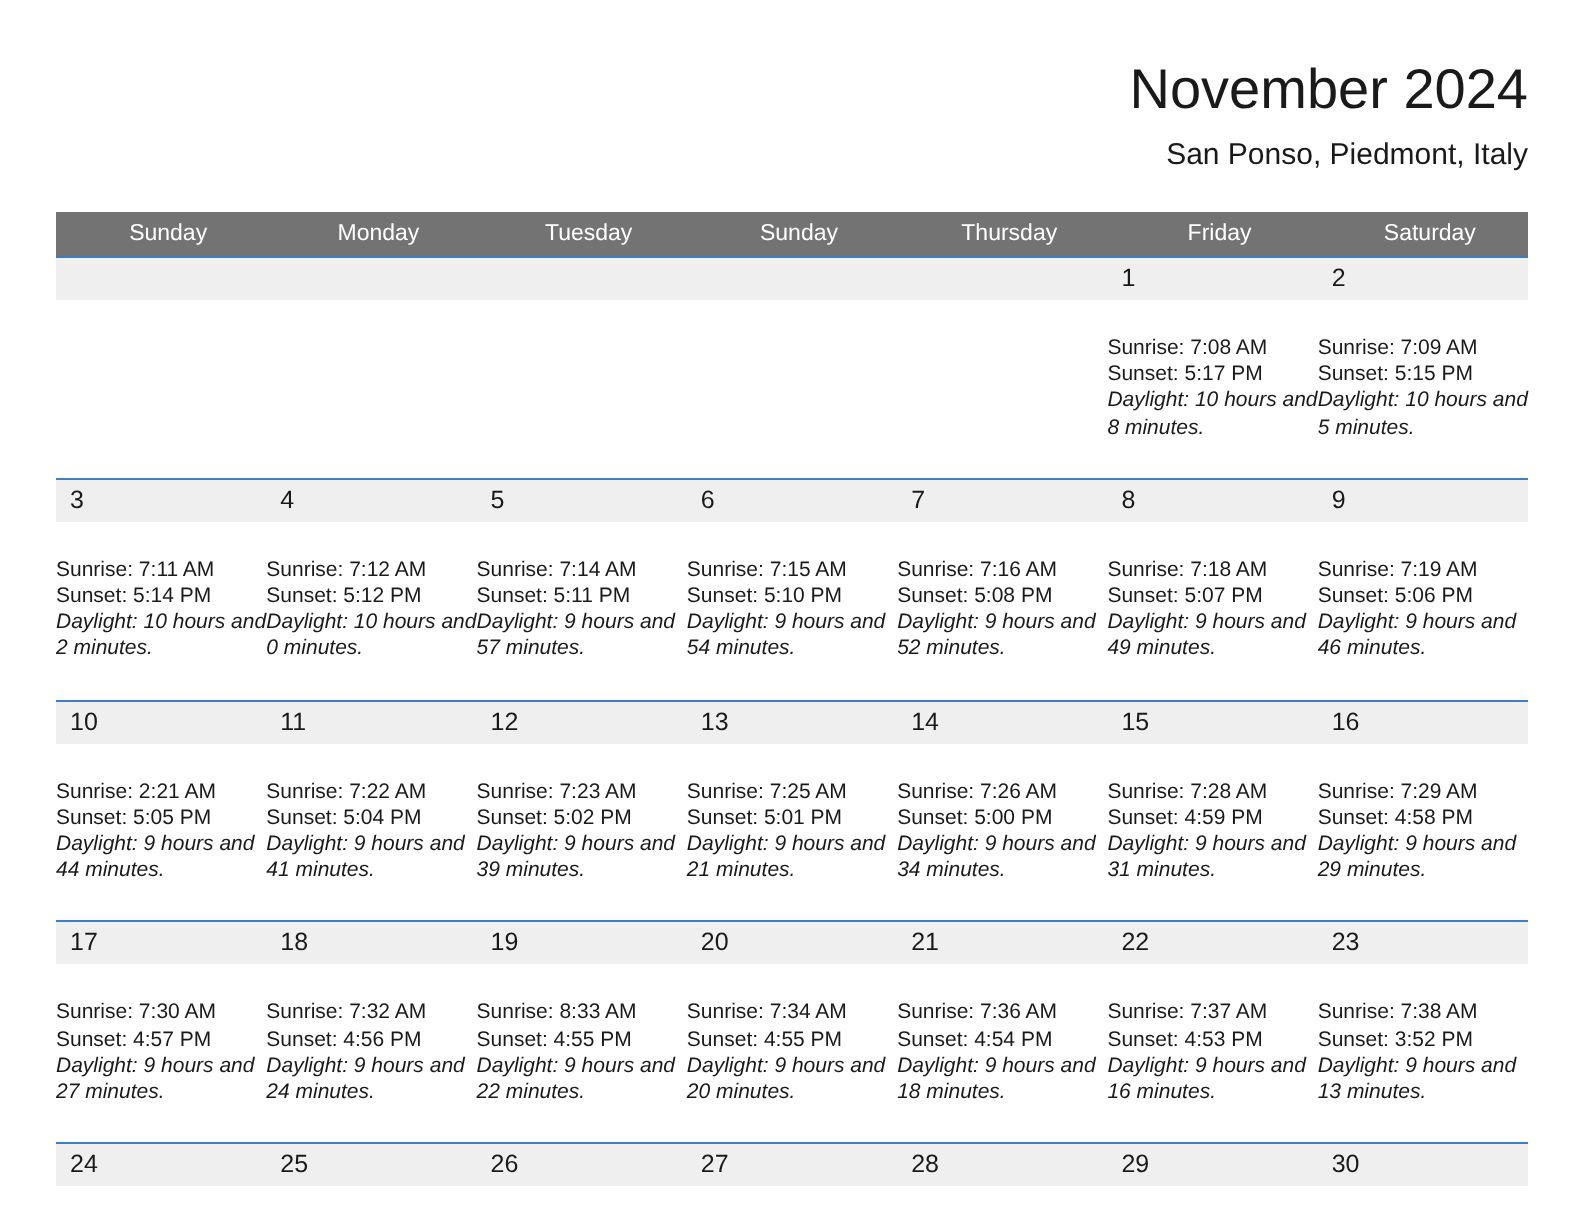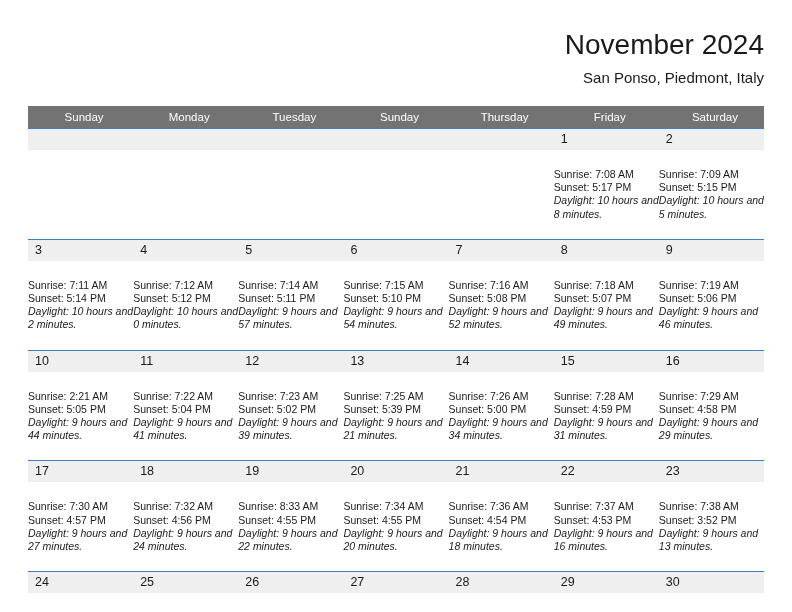--- a/index.html
+++ b/index.html
@@ -342,21 +342,21 @@
               <div>Sunset: 5:02 PM</div>
               <div class="daylight">Daylight: 9 hours and 39 minutes.</div>
             </span>
           </span>
         </td>
         <td>
           <span class="cell-inner">
             <span class="daynum">13</span>
             <span class="details">
               <div>Sunrise: 7:25 AM</div>
-              <div>Sunset: 5:39 PM</div>
+              <div>Sunset: 5:01 PM</div>
               <div class="daylight">Daylight: 9 hours and 21 minutes.</div>
             </span>
           </span>
         </td>
         <td>
           <span class="cell-inner">
             <span class="daynum">14</span>
             <span class="details">
               <div>Sunrise: 7:26 AM</div>
               <div>Sunset: 5:00 PM</div>

